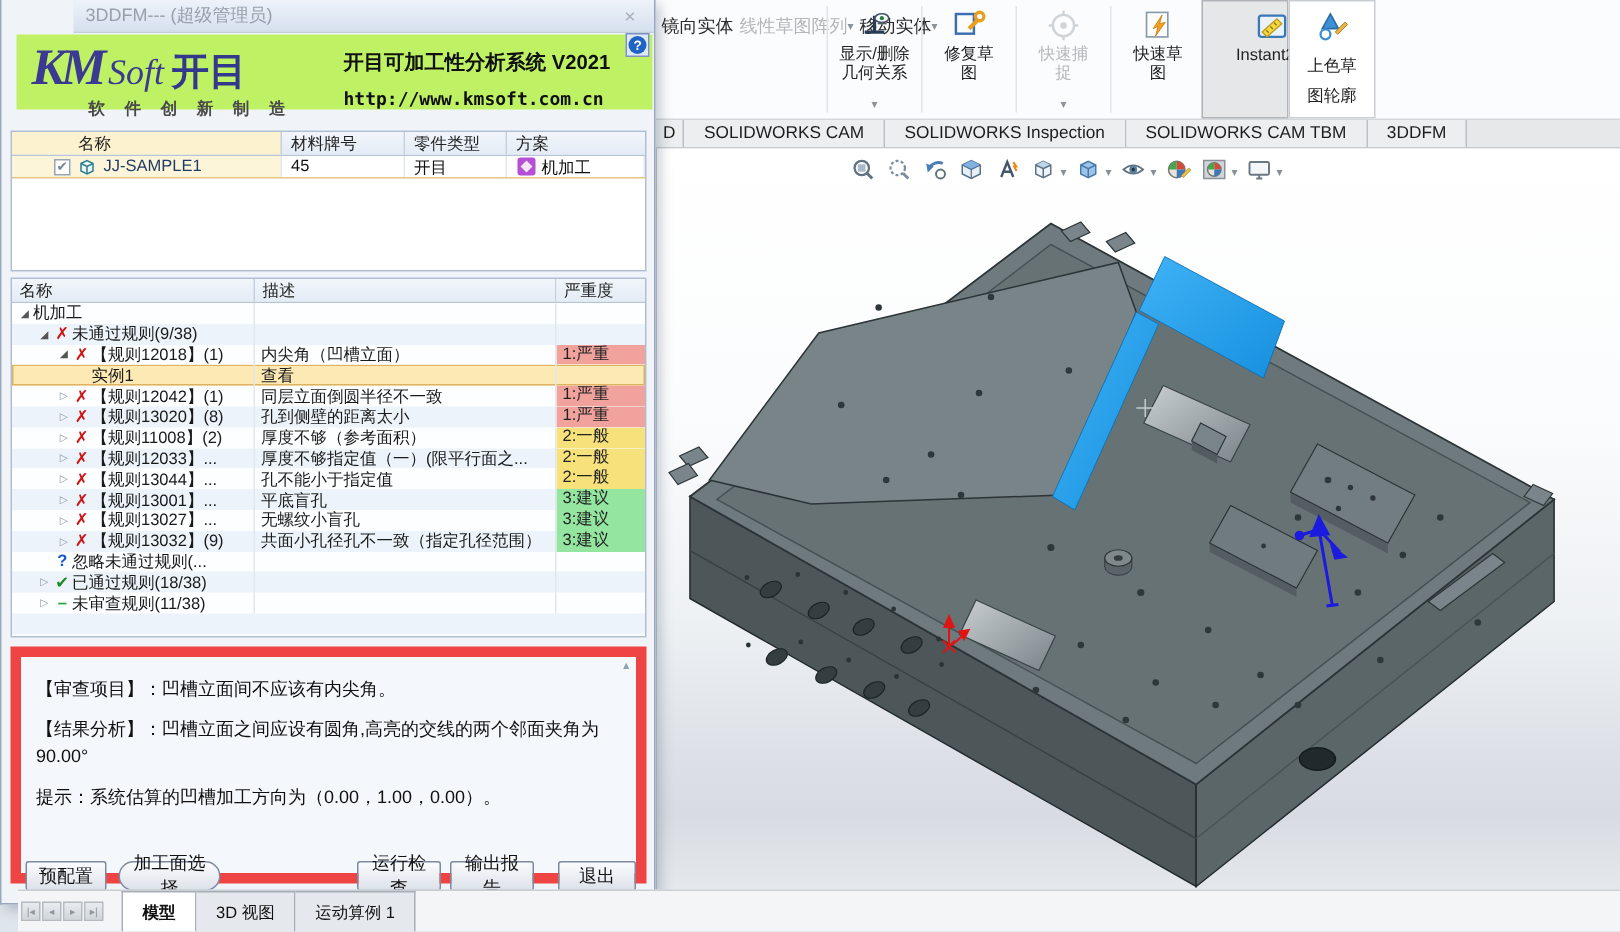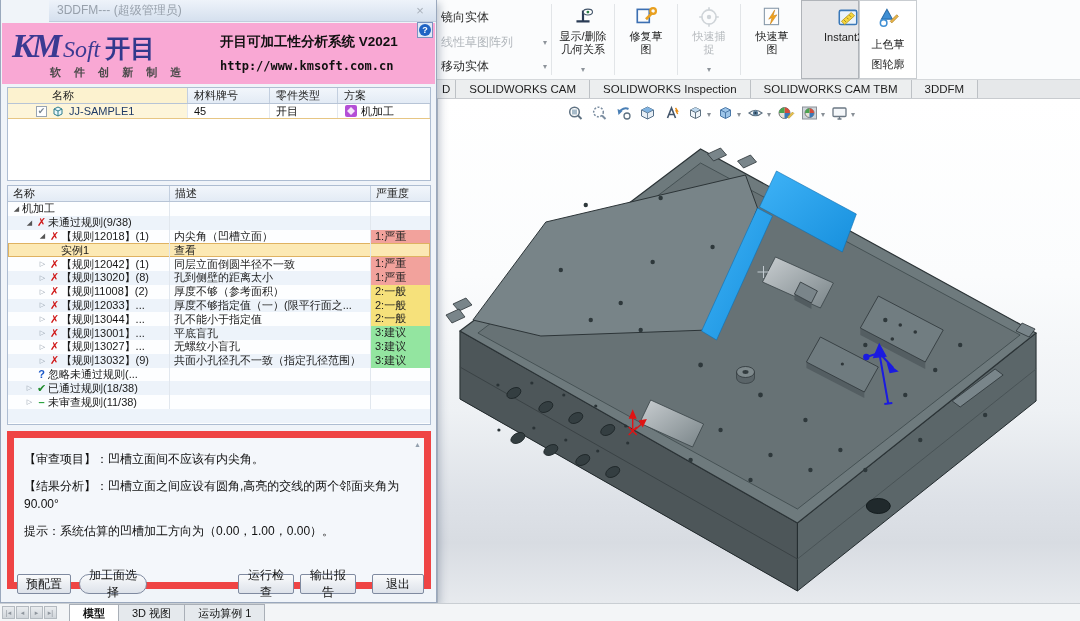--- a/index.html
+++ b/index.html
@@ -4,21 +4,21 @@
 <style>
   * { box-sizing: border-box; margin: 0; padding: 0; }
   html,body { width:1080px; height:621px; overflow:hidden; }
   body { position:relative; font-family:"Liberation Sans","DejaVu Sans",sans-serif; background:#dfe5ec; font-size:12px; }
 
   
   #sw { position:absolute; inset:0; }
 
   #ribbon { position:absolute; left:437px; right:0; top:0; height:80px; background:#fbfcfd;
             border-bottom:1px solid #d5d8db; display:flex; align-items:stretch; }
-  #ribbon-left { width:112px; padding:5px 0 0 2px; display:flex; flex-direction:column; }
+  #ribbon-left { width:112px; padding:5px 0 0 2px; display:flex; flex-direction:row; }
   .txtcmd { height:25px; display:flex; align-items:center; font-size:12px; color:#2b2b2b; padding:0 2px; }
   .txtcmd .lbl { white-space:nowrap; overflow:hidden; }
   .txtcmd.disabled { color:#b2b7bc; }
   .txtcmd .dd { margin-left:auto; font-size:8px; color:#8d939a; }
   .vsep { width:1px; background:#e2e5e8; margin:4px 2px; }
   #ribbon-btns { display:flex; align-items:stretch; }
   .rbtn { position:relative; width:58px; padding-top:5px; display:flex; flex-direction:column; align-items:center;
           font-size:11px; line-height:12.5px; color:#222; text-align:center; cursor:default; }
   .rbtn .ric { width:24px; height:24px; margin-bottom:1px; }
   .rbtn .dd { position:absolute; bottom:3px; font-size:8px; color:#8d939a; }
@@ -35,39 +35,39 @@
 
   #gfx { position:absolute; left:437px; right:0; top:99px; bottom:18px;
          border-left:1px solid #c2c9d2;
          background:linear-gradient(180deg,#ffffff 0%,#fbfcfd 35%,#eef1f4 62%,#dde1e7 80%,#d8dce2 88%,#e7eaee 100%); }
   #viewbar { position:absolute; top:5px; left:128px; display:flex; align-items:center; gap:5px; }
   .vitem { display:flex; align-items:center; gap:2px; }
   .vitem svg { width:19px; height:18px; }
   .vitem .dd { font-size:8px; color:#888f96; }
   #model { position:absolute; inset:0; width:100%; height:100%; }
 
-  #statusbar { position:absolute; left:0; right:0; bottom:0; height:18px; background:#f3f5f7;
+  #statusbar { position:absolute; left:12px; right:0; bottom:0; height:28px; background:#f3f5f7;
                border-top:1px solid #c9ced3; display:flex; align-items:stretch; z-index:9; }
   #tabnav { display:flex; align-items:center; gap:1px; padding:0 2px; }
   .navb { width:13px; height:13px; background:linear-gradient(#e9ecef,#d0d5da); border:1px solid #b4bac0;
           display:flex; align-items:center; justify-content:center; font-size:7px; color:#8e959d; }
   #doctabs { display:flex; align-items:stretch; margin-left:10px; }
   .dtab { display:flex; align-items:center; padding:0 13px; font-size:11px; color:#111;
           background:#e5e9ed; border:1px solid #a9afb7; border-bottom:none; border-left:none; }
   .dtab:first-child { border-left:1px solid #a9afb7; }
   .dtab.active { background:#ffffff; font-weight:bold; }
 
   
   #panel { position:absolute; left:0; top:0; width:437px; height:603px; background:#f0f4f9;
            border:1px solid #9aa8bd; border-top:none; box-shadow:3px 3px 8px rgba(40,60,90,.28); z-index:5;padding-left:48px; }
   #titlebar { height:22px; background:linear-gradient(#eef3fa,#d5e0ee); border-bottom:1px solid #c0cddd;
               display:flex; align-items:center; padding:0 8px; color:#97a0ab; font-size:12px; }
   #title-close { margin-left:auto; color:#a8b0ba; font-size:13px; width:16px; text-align:center; }
 
-  #logo-area { position:absolute; top:23px; left:1px; right:1px; height:61px; background:#f9a8d4; }
+  #logo-area { position:absolute; top:23px; left:10px; right:1px; height:50px; background:#bef264; }
   #logo { position:absolute; left:10px; top:4px; width:200px; }
   #logo-top { white-space:nowrap; }
   #logo-km { font-family:"Liberation Serif","DejaVu Serif",serif; font-style:italic; font-weight:bold;
              font-size:34px; color:#3b3a92; letter-spacing:-3px; }
   #logo-soft { font-family:"Liberation Serif","DejaVu Serif",serif; font-style:italic; font-size:24px;
                color:#3b3a92; margin-left:4px; }
   #logo-kaimu { font-size:25px; font-weight:bold; color:#32398c; margin-left:5px; }
   #logo-slogan { margin:0 0 0 38px; font-size:11px; font-weight:bold; color:#4a4a4a; letter-spacing:5px; }
   #product { position:absolute; left:218px; top:10px; }
   #product-title { font-size:13.5px; color:#101010; font-weight:bold; }

